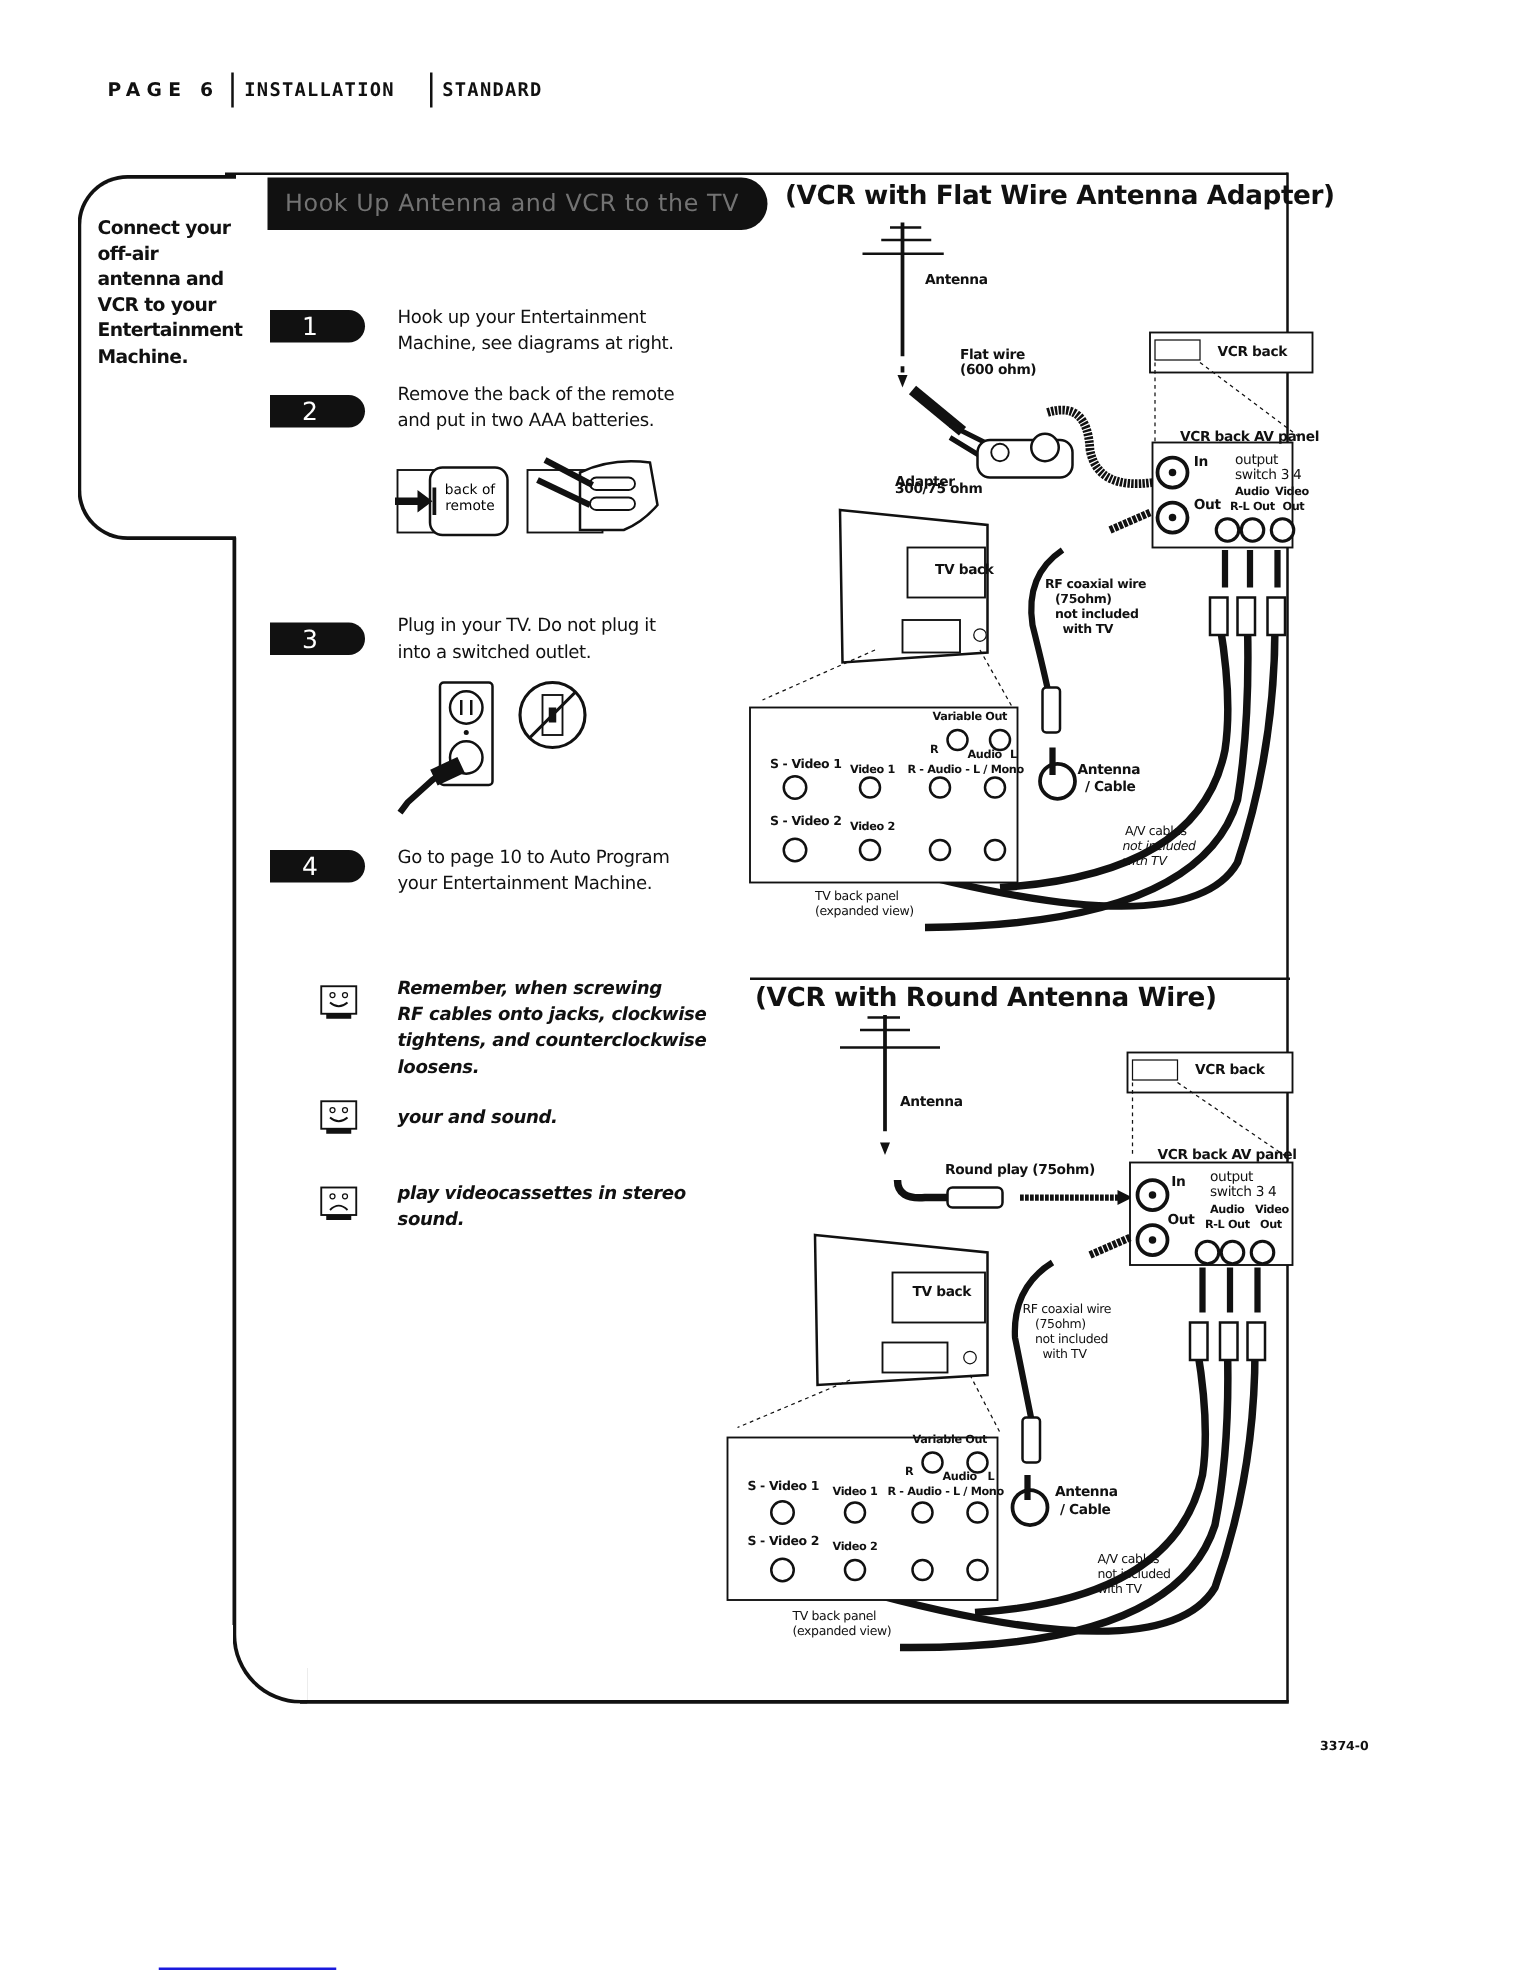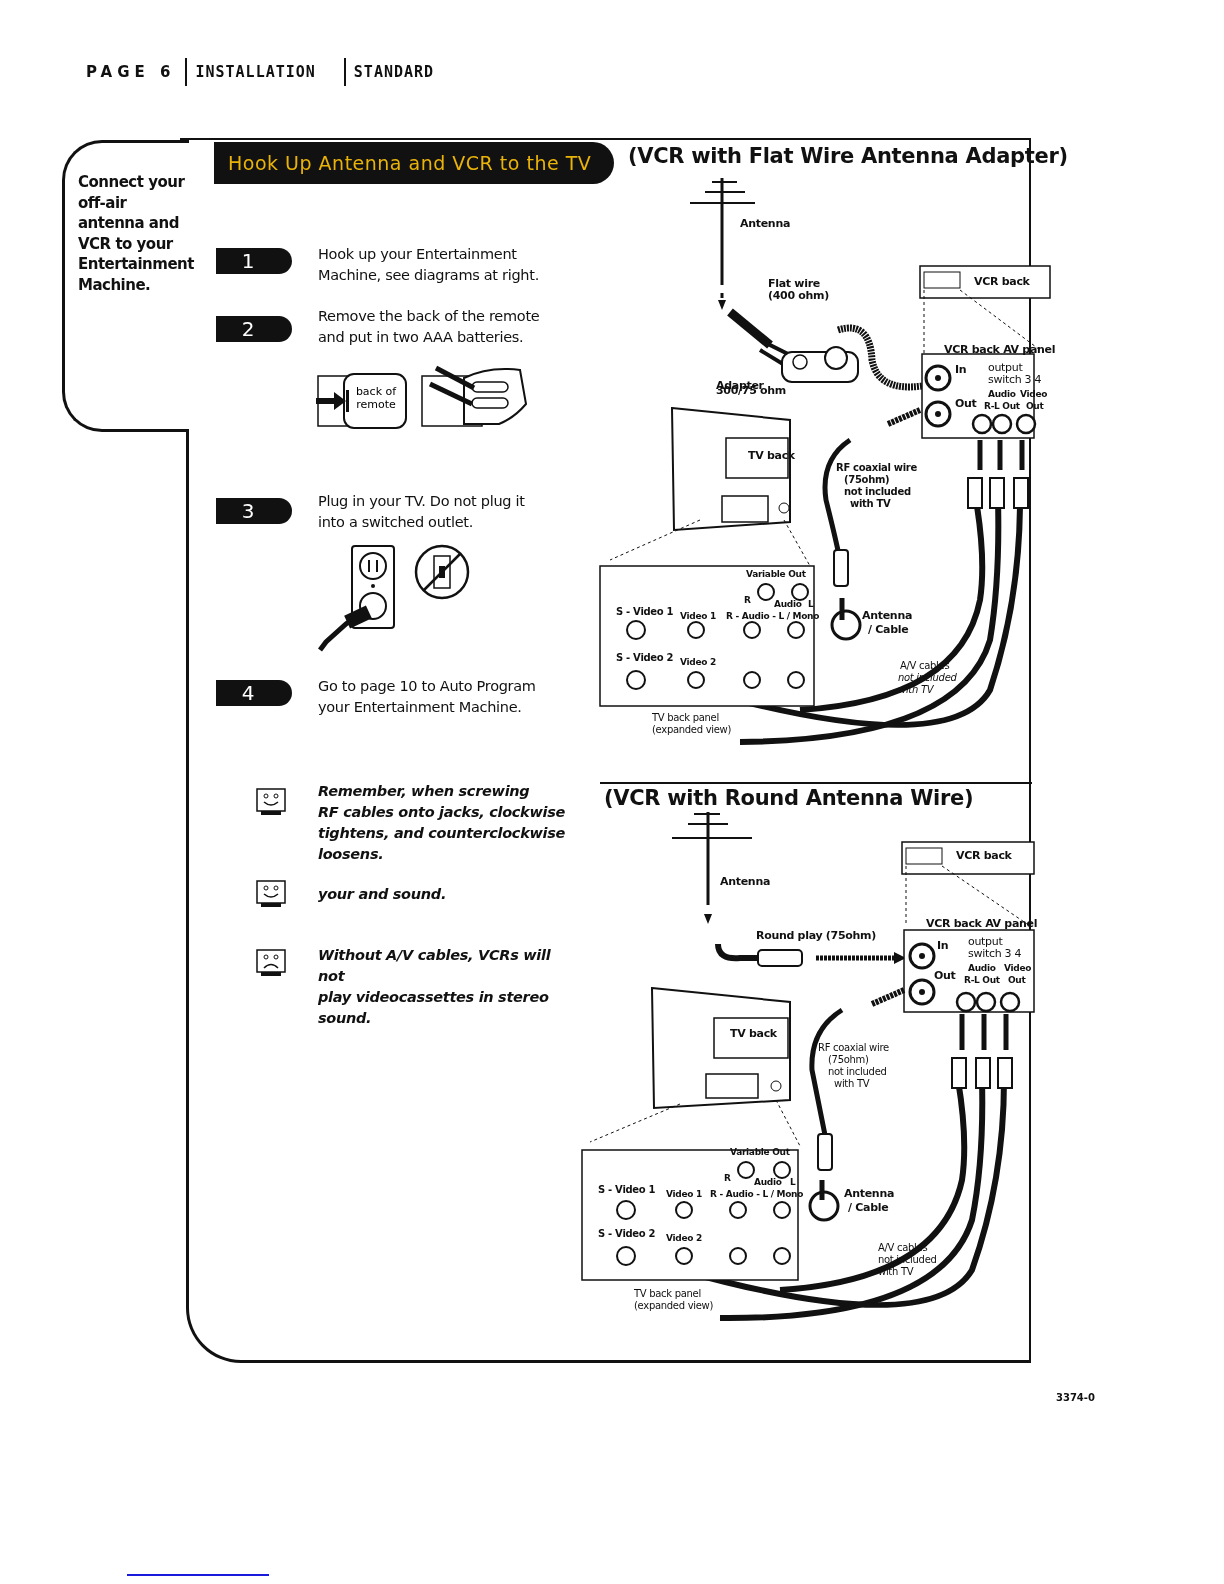--- a/index.html
+++ b/index.html
@@ -11,21 +11,21 @@
   .hdr .bar{display:inline-block;width:2px;height:28px;background:#111;margin:0 8px 0 10px;}
   
   .frame-top{top:138px;left:180px;width:850px;height:2px;background:#111;}
   .frame-right{top:138px;left:1029px;width:2px;height:1224px;background:#111;}
   .frame-bottom{top:1360px;left:240px;width:791px;height:3px;background:#111;}
   .frame-left{top:430px;left:186px;width:3px;height:870px;background:#111;}
   .frame-corner-bl{top:1300px;left:186px;width:60px;height:63px;border-left:3px solid #111;border-bottom:3px solid #111;border-bottom-left-radius:55px;box-sizing:border-box;}
   .sidebox{top:140px;left:62px;width:127px;height:292px;border:3px solid #111;border-right:none;border-radius:40px 0 0 40px;box-sizing:border-box;}
   .sidetext{top:172px;left:78px;width:118px;font-weight:bold;font-size:15px;line-height:20.5px;font-family:"DejaVu Sans",sans-serif;letter-spacing:-0.5px;}
   
-  .banner{top:142px;left:214px;width:400px;height:42px;background:#111;color:#eab308;border-radius:0 22px 22px 0;display:flex;align-items:center;padding-left:14px;box-sizing:border-box;font-size:19px;letter-spacing:0.5px;}
+  .banner{top:142px;left:214px;width:400px;height:42px;background:#111;color:#737373;border-radius:0 22px 22px 0;display:flex;align-items:center;padding-left:14px;box-sizing:border-box;font-size:19px;letter-spacing:0.5px;}
   
   .step-badge{left:216px;width:76px;height:26px;background:#111;color:#fff;border-radius:0 14px 14px 0;font-size:20px;display:flex;align-items:center;justify-content:center;padding-right:12px;box-sizing:border-box;}
   .step-text{left:318px;width:260px;font-size:14.5px;line-height:21px;letter-spacing:-0.3px;}
   .tip-icon{left:256px;width:30px;height:26px;}
   .tip-text{left:318px;width:250px;font-style:italic;font-weight:bold;font-size:14.5px;line-height:21px;letter-spacing:-0.3px;}
   
   .diag-title{font-size:21px;font-weight:bold;letter-spacing:-0.3px;}
   .diag-sep{top:782px;left:600px;width:432px;height:2px;background:#111;}
   .lbl{font-size:11px;font-weight:bold;line-height:12px;white-space:nowrap;letter-spacing:-0.3px;}
   .lbl-it{font-style:italic;}
@@ -152,21 +152,20 @@
 </div>
 
 <svg class="tip-icon" style="top:949px" width="32" height="30">
   <rect x="1" y="1" width="28" height="22" fill="#fff" stroke="#111" stroke-width="1.5"></rect>
   <rect x="5" y="23" width="20" height="4" fill="#111"></rect>
   <circle cx="10" cy="8" r="2" fill="none" stroke="#111"></circle>
     <circle cx="20" cy="8" r="2" fill="none" stroke="#111"></circle>
   <path d="M8 19 Q15 12 22 19" fill="none" stroke="#111" stroke-width="1.5"></path>
 </svg>
 <div class="abs tip-text" style="top:945px">
-  <div>Without A/V cables, VCRs will not</div>
   <div>play videocassettes in stereo</div>
   <div>sound.</div>
 </div>
 
 <div class="abs diag-title" style="top:144px;left:628px">(VCR with Flat Wire Antenna Adapter)</div>
 
 <svg style="left:0;top:0" width="1224" height="800">
 
   <g>
     <line x1="712" y1="182" x2="737" y2="182" stroke="#111" stroke-width="2"></line>
@@ -232,21 +231,21 @@
   <circle cx="636" cy="680" r="9" fill="#fff" stroke="#111" stroke-width="2"></circle>
   <circle cx="696" cy="680" r="8" fill="#fff" stroke="#111" stroke-width="2"></circle>
   <circle cx="752" cy="680" r="8" fill="#fff" stroke="#111" stroke-width="2"></circle>
   <circle cx="796" cy="680" r="8" fill="#fff" stroke="#111" stroke-width="2"></circle>
   <circle cx="846" cy="625" r="14" fill="#fff" stroke="#111" stroke-width="3"></circle>
   <line x1="842" y1="598" x2="842" y2="620" stroke="#111" stroke-width="5"></line>
 </svg>
 
 <div class="abs lbl" style="top:218px;left:740px">Antenna</div>
 <div class="abs lbl" style="top:278px;left:768px">Flat wire</div>
-<div class="abs lbl" style="top:290px;left:768px">(400 ohm)</div>
+<div class="abs lbl" style="top:290px;left:768px">(600 ohm)</div>
 <div class="abs lbl" style="top:385px;left:716px">300/75 ohm</div>
 <div class="abs lbl" style="top:380px;left:716px">Adapter</div>
 <div class="abs lbl" style="top:276px;left:974px">VCR back</div>
 <div class="abs lbl" style="top:344px;left:944px">VCR back AV panel</div>
 <div class="abs lbl" style="top:364px;left:955px">In</div>
 <div class="abs lbl" style="top:398px;left:955px">Out</div>
 <div class="abs lbl" style="top:362px;left:988px;font-weight:normal">output</div>
 <div class="abs lbl" style="top:374px;left:988px;font-weight:normal">switch 3 4</div>
 <div class="abs lbl" style="top:388px;left:988px;font-size:9px">Audio</div>
 <div class="abs lbl" style="top:400px;left:984px;font-size:9px">R-L Out</div>

